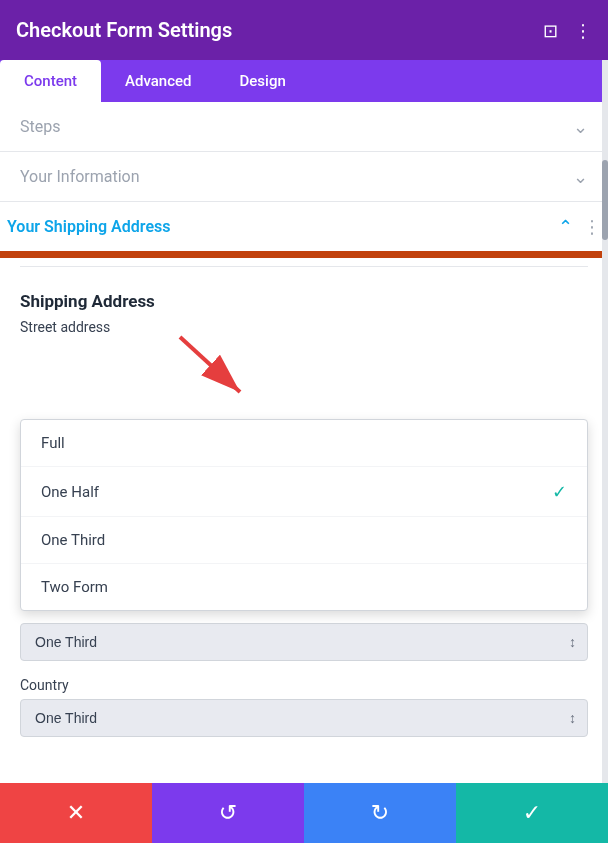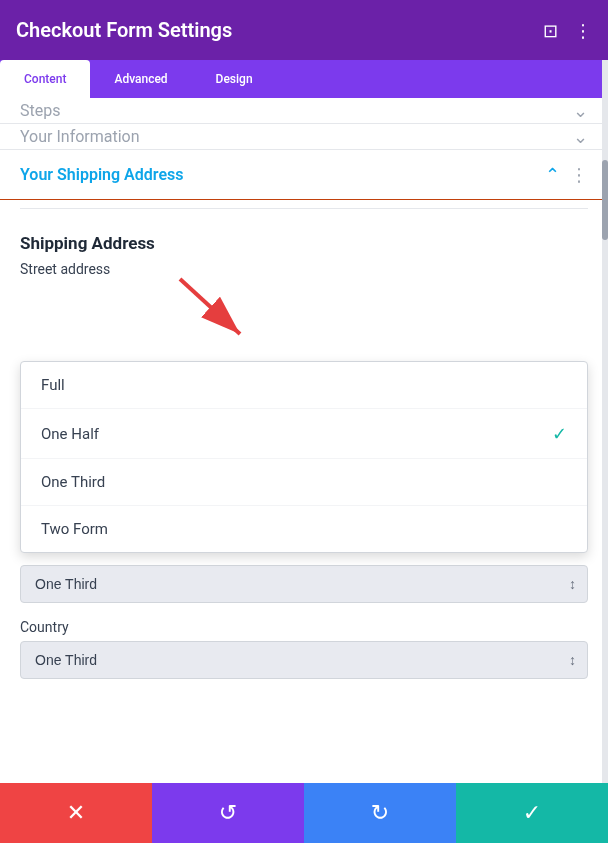--- a/index.html
+++ b/index.html
@@ -39,36 +39,36 @@
 
     
     .tabs {
       background: #7c3aed;
       display: flex;
       padding: 0 0;
     }
     .tab {
       color: white;
       padding: 12px 24px;
-      font-size: 12px;
+      font-size: 15px;
       cursor: pointer;
       font-weight: 500;
     }
     .tab.active {
       background: white;
       color: #7c3aed;
       border-radius: 4px 4px 0 0;
     }
 
     
     .section-row {
       display: flex;
       align-items: center;
       justify-content: space-between;
-      padding: 2px 20px;
+      padding: 14px 20px;
       border-bottom: 1px solid #e5e7eb;
       text-align: center;
     }
     .section-label {
       color: #9ca3af;
       font-size: 16px;
     }
     .section-label.blue {
       color: #0ea5e9;
       font-weight: 600;
@@ -78,22 +78,22 @@
       font-size: 18px;
     }
     .chevron.blue {
       color: #0ea5e9;
     }
 
     .section-row-with-menu {
       display: flex;
       align-items: center;
       justify-content: space-between;
-      padding: 14px 20px;
-      border-bottom: 1px solid #c2410c;
+      padding: 14px 7px;
+      border-bottom: 7px solid #c2410c;
     }
     .section-row-with-menu .right-icons {
       display: flex;
       gap: 10px;
       align-items: center;
     }
     .dots-icon {
       color: #9ca3af;
       font-size: 18px;
       cursor: pointer;

